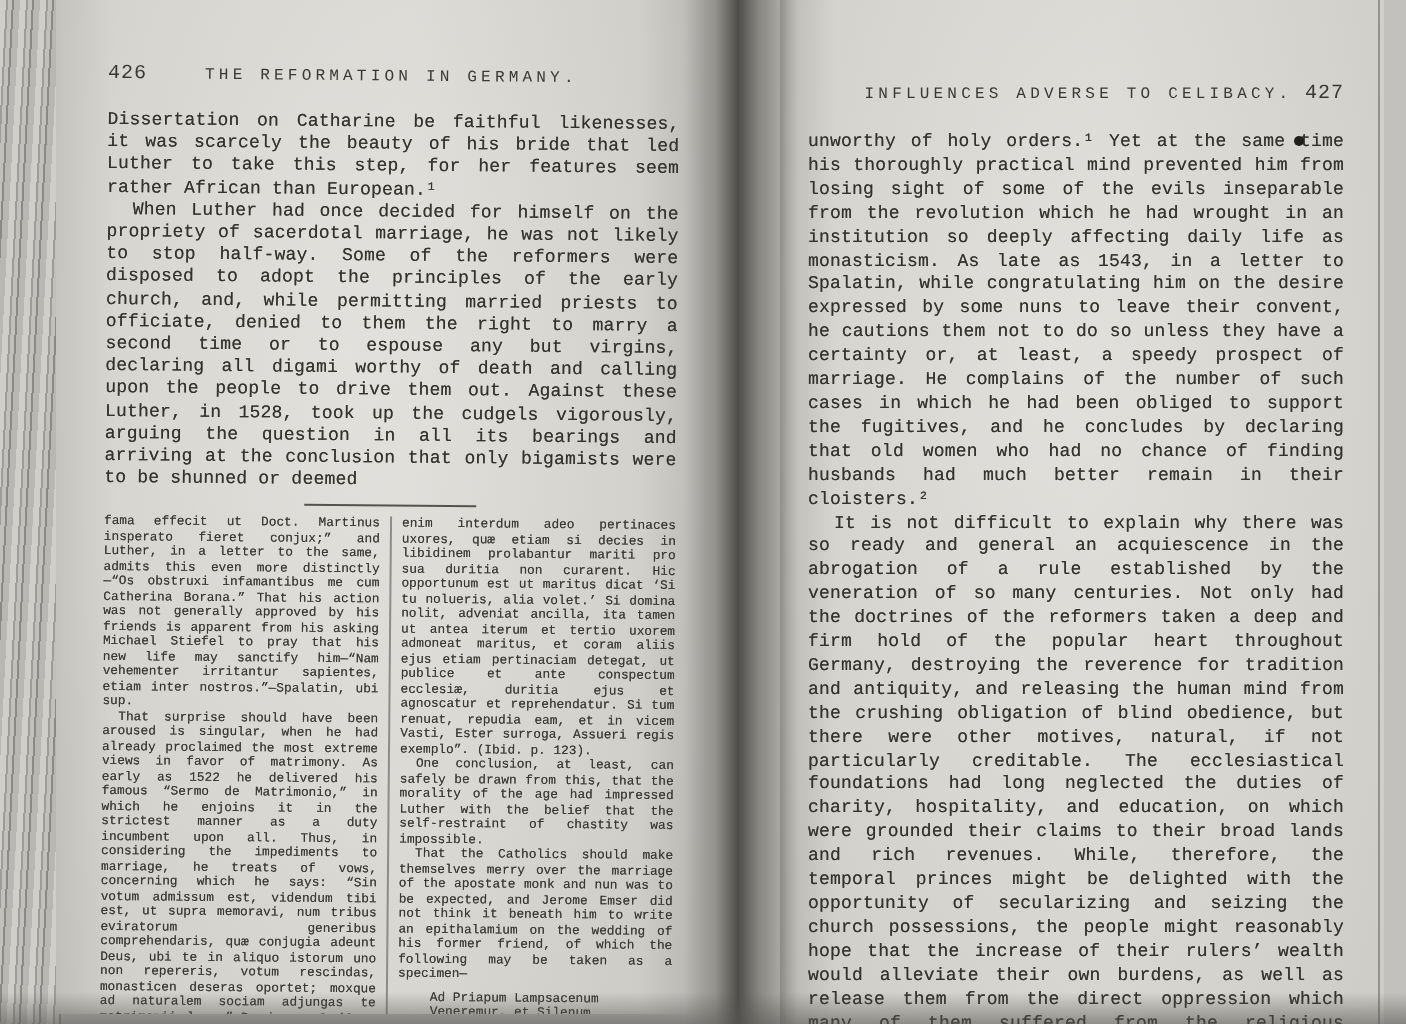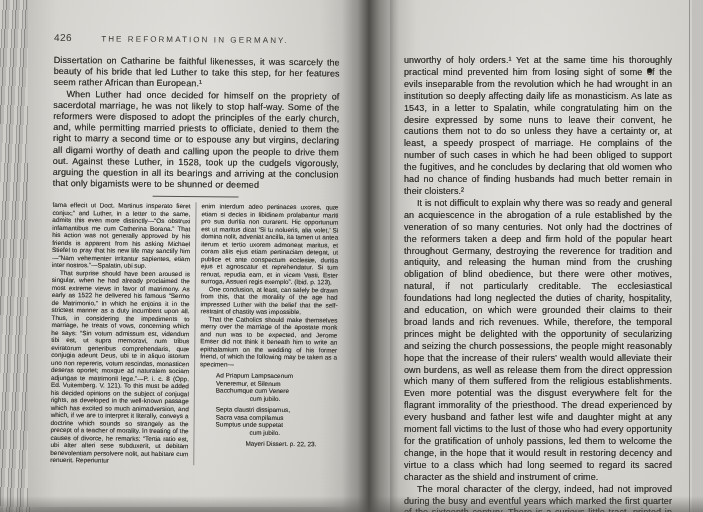--- a/index.html
+++ b/index.html
@@ -1,19 +1,19 @@
 <!DOCTYPE html>
 <html><head>
 <meta charset="utf-8">
 <style>
   html,body{margin:0;padding:0;background:#8e8d89;}
   .scan{
     position:relative;width:703px;height:512px;overflow:hidden;
     background:#b6b5b1;
-    font-family:Liberation Sans, sans-serif;
+    font-family:Liberation Mono, monospace;
   }
   
   .edge-left{
     position:absolute;left:0;top:0;width:32px;height:100%;
     background:repeating-linear-gradient(93deg,
       #cfcec9 0 3px,#9d9c98 3px 4px,#c1c0bc 4px 6px,#8b8a86 6px 7px,#b8b7b3 7px 10px);
   }
   .page{position:absolute;top:0;overflow:hidden;}
   .page-left{
     left:28px;width:324px;height:507px;
@@ -127,20 +127,25 @@
     </div>
   </div>
 
   <div class="gutter"></div>
 
   <div class="page page-right">
     <div class="paper-sheen"></div>
     <div class="inner-r">
       <div class="ink-blot"></div>
 
+      <div class="running-head">
+        <span class="spacer"></span>
+        <span class="rh-title">INFLUENCES ADVERSE TO CELIBACY.</span>
+        <span class="folio">427</span>
+      </div>
 
       <div class="body-text">
         <p>unworthy of holy orders.¹ Yet at the same time his thoroughly practical mind prevented him from losing sight of some of the evils inseparable from the revolution which he had wrought in an institution so deeply affecting daily life as monasticism. As late as 1543, in a letter to Spalatin, while congratulating him on the desire expressed by some nuns to leave their convent, he cautions them not to do so unless they have a certainty or, at least, a speedy prospect of marriage. He complains of the number of such cases in which he had been obliged to support the fugitives, and he concludes by declaring that old women who had no chance of finding husbands had much better remain in their cloisters.²</p>
         <p class="indent">It is not difficult to explain why there was so ready and general an acquiescence in the abrogation of a rule established by the veneration of so many centuries. Not only had the doctrines of the reformers taken a deep and firm hold of the popular heart throughout Germany, destroying the reverence for tradition and antiquity, and releasing the human mind from the crushing obligation of blind obedience, but there were other motives, natural, if not particularly creditable. The ecclesiastical foundations had long neglected the duties of charity, hospitality, and education, on which were grounded their claims to their broad lands and rich revenues. While, therefore, the temporal princes might be delighted with the opportunity of secularizing and seizing the church possessions, the people might reasonably hope that the increase of their rulers’ wealth would alleviate their own burdens, as well as release them from the direct oppression which many of them suffered from the religious establishments. Even more potential was the disgust everywhere felt for the flagrant immorality of the priesthood. The dread experienced by every husband and father lest wife and daughter might at any moment fall victims to the lust of those who had every opportunity for the gratification of unholy passions, led them to welcome the change, in the hope that it would result in restoring decency and virtue to a class which had long seemed to regard its sacred character as the shield and instrument of crime.</p>
         <p class="indent">The moral character of the clergy, indeed, had not improved during the busy and eventful years which marked the first quarter of the sixteenth century. There is a curious little tract, printed in Cologne in 1505, with the approbation of the faculty, which is di-</p>
       </div>
 
     </div>
   </div>
 

